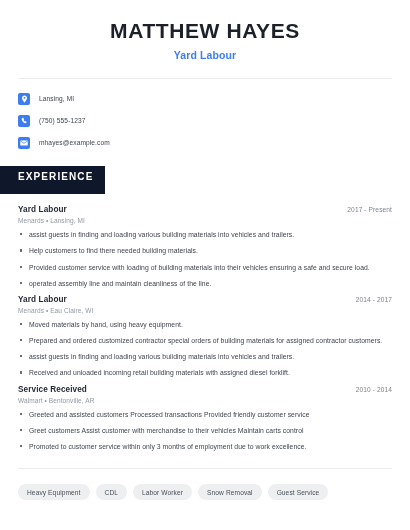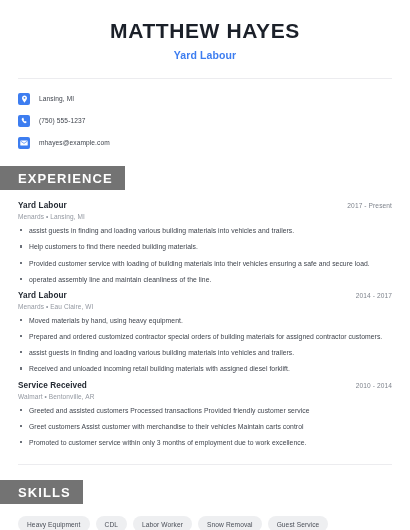--- a/index.html
+++ b/index.html
@@ -74,26 +74,26 @@
   .contact-icon svg { display: block; }
   .contact-text {
     font-size: 6.6px;
     color: #3f444d;
     letter-spacing: 0.1px;
   }
 
   
   .section-badge {
     display: inline-block;
-    background: #737373;
+    background: #0f172a;
     color: #ffffff;
-    font-size: 13px;
+    font-size: 10px;
     font-weight: bold;
     letter-spacing: 1.1px;
-    padding: 5px 12px 4px 18px;
+    padding: 5px 12px 12px 18px;
     margin-left: 0;
   }
   .section-wrap {
     margin-top: 15px;
   }
 
   
   .exp-list {
     padding: 0 18px;
     margin-top: 11px;
@@ -253,21 +253,20 @@
           <li>Promoted to customer service within only 3 months of employment due to work excellence.</li>
         </ul>
       </div>
 
     </div>
   </div>
 
   <div class="rule"></div>
 
   <div class="section-wrap">
-    <div class="section-badge">SKILLS</div>
 
     <div class="skills-wrap">
       <span class="skill-tag">Heavy Equipment</span>
       <span class="skill-tag">CDL</span>
       <span class="skill-tag">Labor Worker</span>
       <span class="skill-tag">Snow Removal</span>
       <span class="skill-tag">Guest Service</span>
 
     </div>
   </div>

